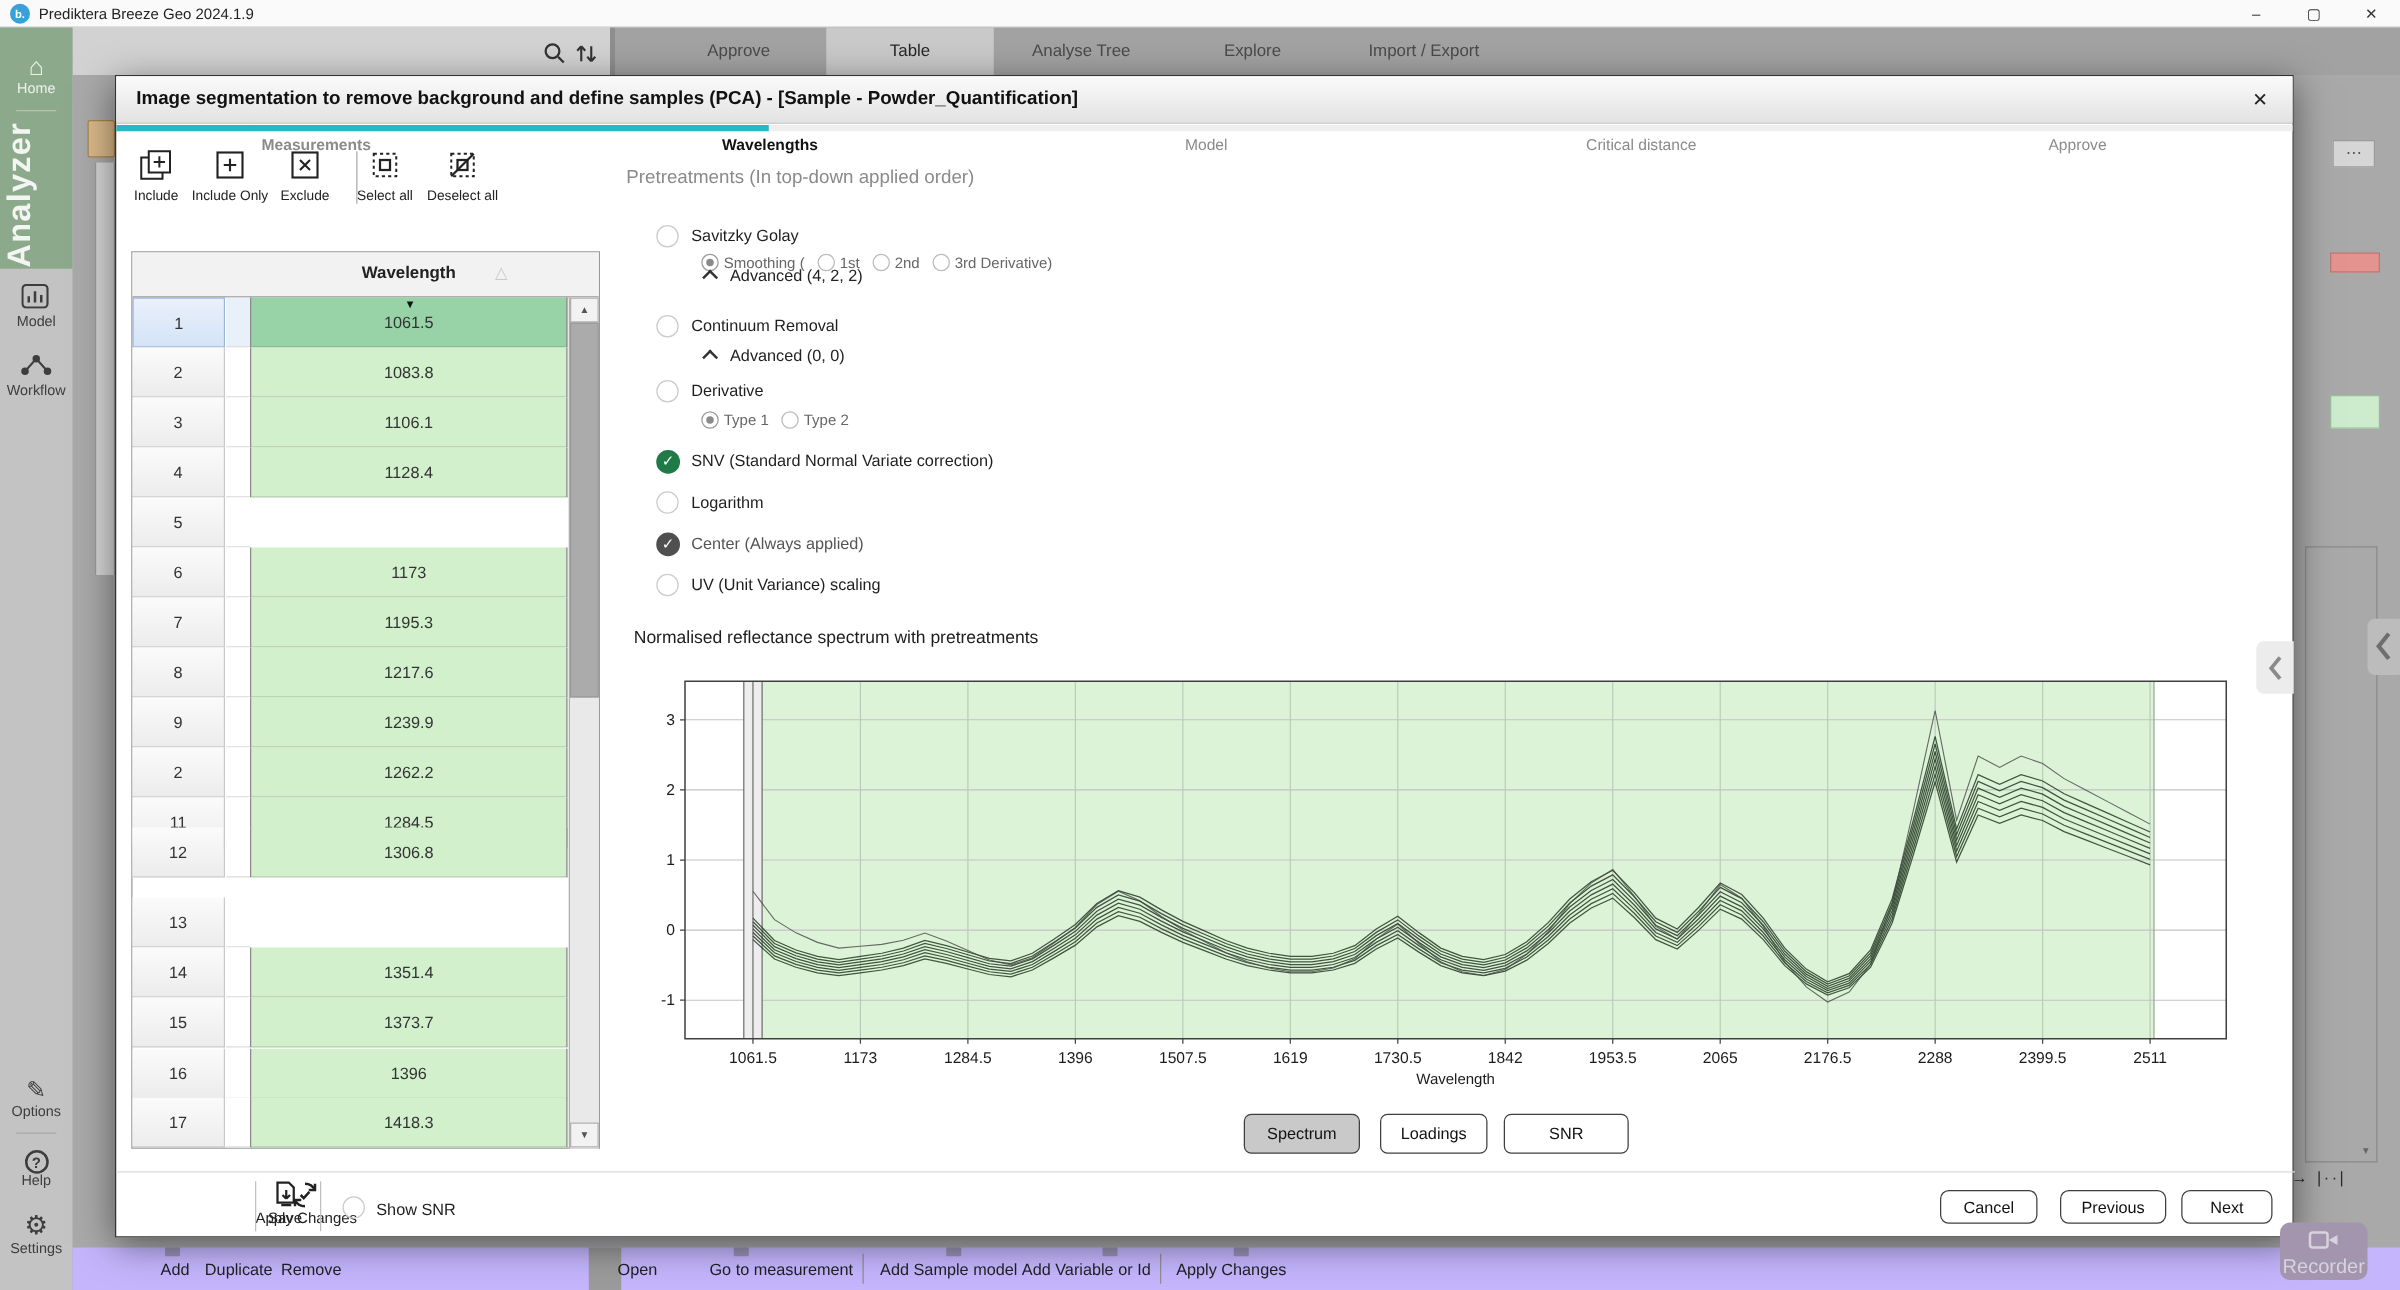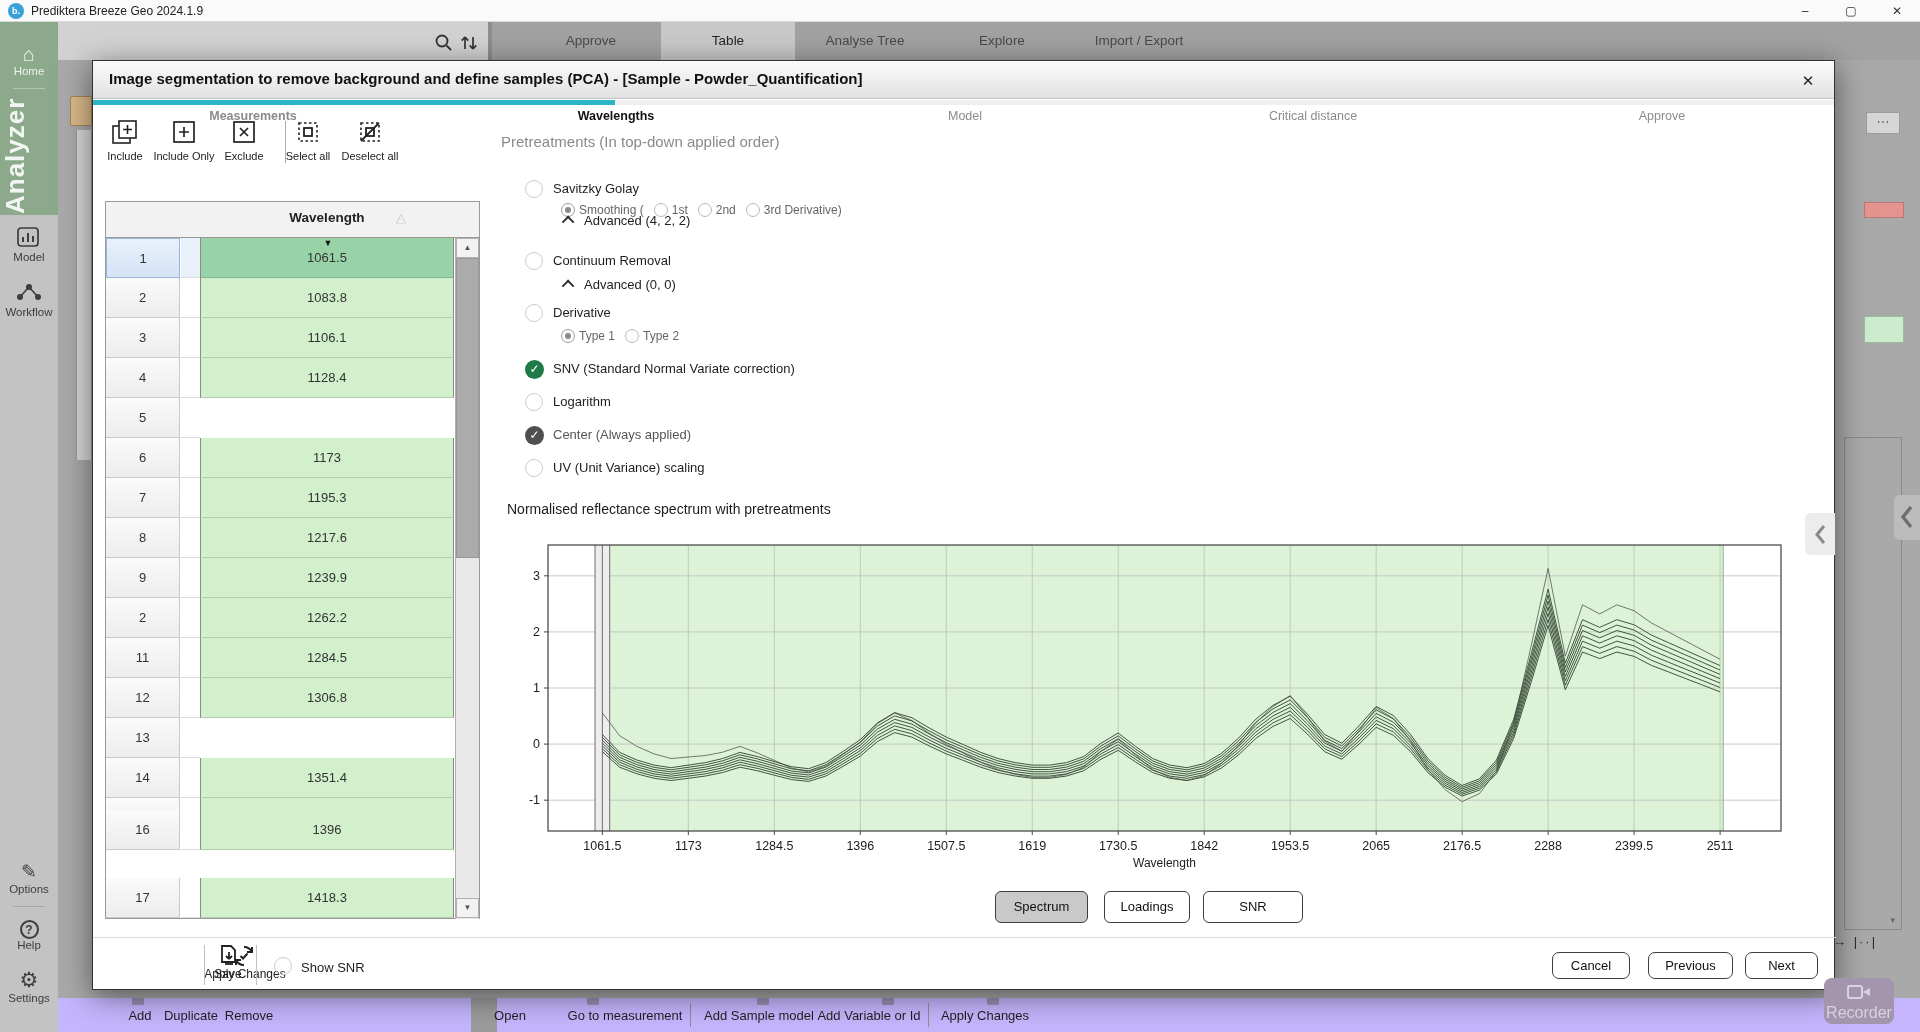--- a/index.html
+++ b/index.html
@@ -317,40 +317,40 @@
           <div class="trow abs" style="top: 396px;">
             <div class="numcell">2</div>
             <div class="gapcell"></div>
             <div class="valcell">1262.2</div>
           </div>
           <div class="trow abs" style="top: 436px;">
             <div class="numcell">11</div>
             <div class="gapcell"></div>
             <div class="valcell">1284.5</div>
           </div>
-          <div class="trow abs" style="top: 476px; text-decoration: underline;">
+          <div class="trow abs" style="top: 460px; text-decoration: underline;">
             <div class="numcell">12</div>
             <div class="gapcell"></div>
             <div class="valcell">1306.8</div>
           </div>
           <div class="trow abs" style="top: 516px;">
             <div class="numcell">13</div>
             <div class="gapcell"></div>
           </div>
           <div class="trow abs" style="top: 556px;">
             <div class="numcell">14</div>
             <div class="gapcell"></div>
             <div class="valcell">1351.4</div>
           </div>
           <div class="trow abs" style="top: 596px;">
             <div class="numcell">15</div>
             <div class="gapcell"></div>
             <div class="valcell">1373.7</div>
           </div>
-          <div class="trow abs" style="top: 608px;">
+          <div class="trow abs" style="top: 637px;">
             <div class="numcell">16</div>
             <div class="gapcell"></div>
             <div class="valcell">1396</div>
           </div>
           <div class="trow abs" style="top: 676px;">
             <div class="numcell">17</div>
             <div class="gapcell"></div>
             <div class="valcell">1418.3</div>
           </div>
         </div>

